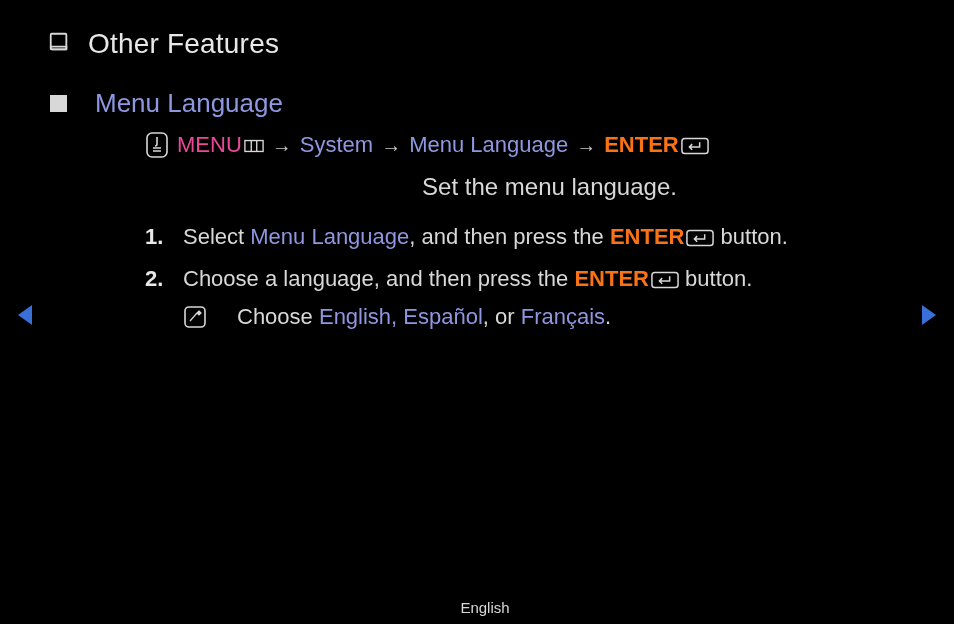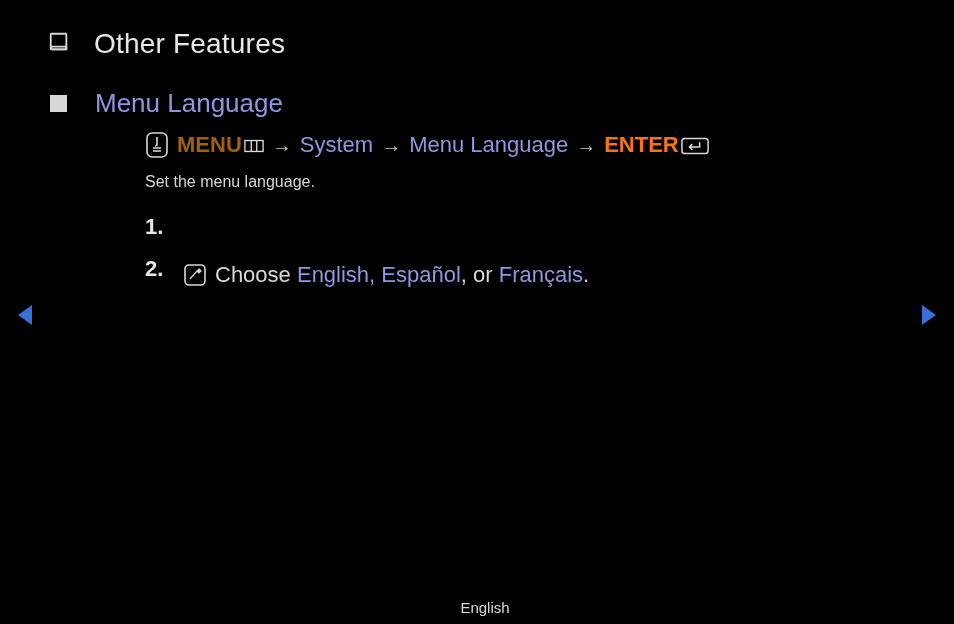--- a/index.html
+++ b/index.html
@@ -8,21 +8,21 @@
       color: #d8d8d8;
       font-family: Arial, Helvetica, sans-serif;
       width: 954px;
       height: 624px;
       position: relative;
       overflow: hidden;
     }
     .page-title-row {
       display: flex;
       align-items: center;
-      gap: 24px;
+      gap: 18px;
       padding: 28px 0 0 48px;
     }
     .book-icon svg { width: 22px; height: 22px; }
     .page-title {
       font-size: 28px;
       font-weight: 500;
       color: #e8e8e8;
       letter-spacing: 0.2px;
     }
     .section {
@@ -45,51 +45,52 @@
       font-weight: 400;
     }
     .breadcrumb-row {
       display: flex;
       align-items: center;
       gap: 8px;
       padding: 12px 0 0 95px;
       font-size: 22px;
     }
     .remote-icon svg { width: 24px; height: 28px; display:block; }
-    .menu-word { font-weight: 700; color: #a16207; }
+    .menu-word { font-weight: 400; color: #ec4899; }
     .menu-grid-icon svg { width: 20px; height: 14px; vertical-align: middle; margin-left:2px; }
     .arrow { color: #c8c8c8; font-size: 20px; }
     .link-blue { color: #8f97e0; text-align: center; }
     .bold-white { font-weight: 700; color: #f97316; }
     .enter-icon svg { width: 28px; height: 18px; vertical-align: middle; margin-left:2px; }
     .description {
       padding: 14px 0 0 95px;
-      font-size: 16px;
+      font-size: 24px;
       color: #d8d8d8;
+      text-align: center;
     }
     .step-list {
       padding: 10px 0 0 95px;
     }
     .step {
       display: flex;
       gap: 18px;
       padding-top: 10px;
       font-size: 22px;
       line-height: 1.45;
     }
     .step-number {
       font-weight: 700;
       color: #e8e8e8;
       min-width: 20px;
     }
     .step-body { max-width: 760px; }
     .note-row {
       display: flex;
       align-items: center;
-      gap: 8px;
+      gap: 30px;
       padding-top: 6px;
     }
     .note-icon svg { width: 24px; height: 24px; display:block; }
     .nav-left, .nav-right {
       position: absolute;
       top: 304px;
       cursor: pointer;
     }
     .nav-left { left: 16px; }
     .nav-right { right: 16px; }
@@ -150,25 +151,37 @@
           </svg></span>
     </span>
   </div>
 
   <div class="description">Set the menu language.</div>
 
   <div class="step-list">
 
     <div class="step">
       <div class="step-number">1.</div>
+      <div class="step-body">
+        <span>Select </span><span class="link-blue">Menu Language</span><span>, and then press the </span><span class="bold-white">ENTER</span><span class="enter-icon"><svg viewBox="0 0 30 18">
+              <rect x="1" y="1" width="28" height="16" rx="3" fill="none" stroke="#d8d8d8" stroke-width="1.6"></rect>
+              <path d="M20 5 L20 10 L10 10 M12 7 L9 10 L12 13" fill="none" stroke="#d8d8d8" stroke-width="1.6"></path>
+            </svg></span><span> button.</span>
+      </div>
     </div>
 
     <div class="step">
       <div class="step-number">2.</div>
       <div class="step-body">
+        <div>
+          <span>Choose a language, and then press the </span><span class="bold-white">ENTER</span><span class="enter-icon"><svg viewBox="0 0 30 18">
+                <rect x="1" y="1" width="28" height="16" rx="3" fill="none" stroke="#d8d8d8" stroke-width="1.6"></rect>
+                <path d="M20 5 L20 10 L10 10 M12 7 L9 10 L12 13" fill="none" stroke="#d8d8d8" stroke-width="1.6"></path>
+              </svg></span><span> button.</span>
+        </div>
         <div class="note-row">
           <span class="note-icon">
             <svg viewBox="0 0 24 24">
                 <rect x="2" y="2" width="20" height="20" rx="4" fill="none" stroke="#d8d8d8" stroke-width="1.6"></rect>
                 <path d="M7 16 L14 8 M16 6 L18 8 L16 10 L14 8 Z" fill="#d8d8d8" stroke="#d8d8d8" stroke-width="1.2"></path>
               </svg>
           </span>
           <div>
             <span>Choose </span><span class="link-blue">English, Español</span><span>, or </span><span class="link-blue">Français</span><span>.</span>
           </div>

